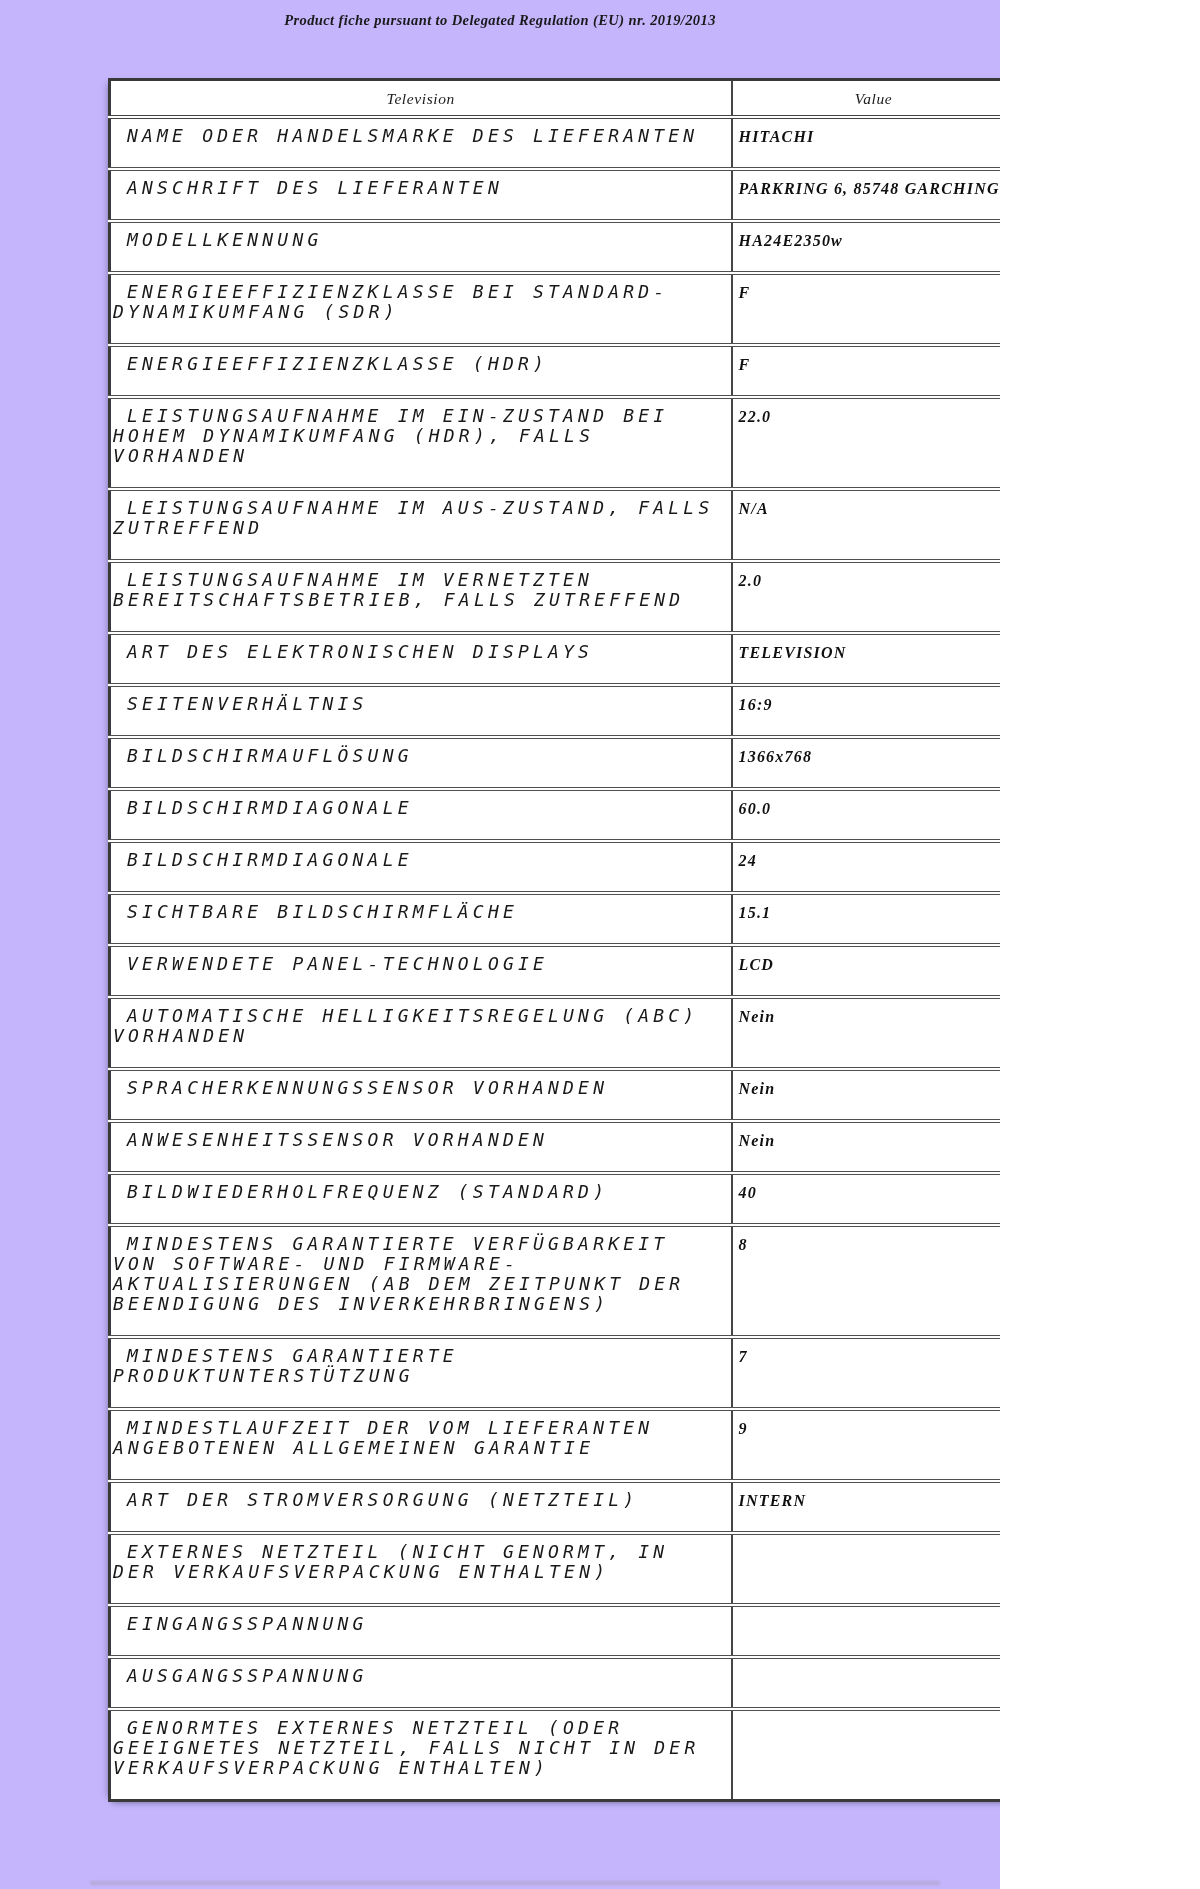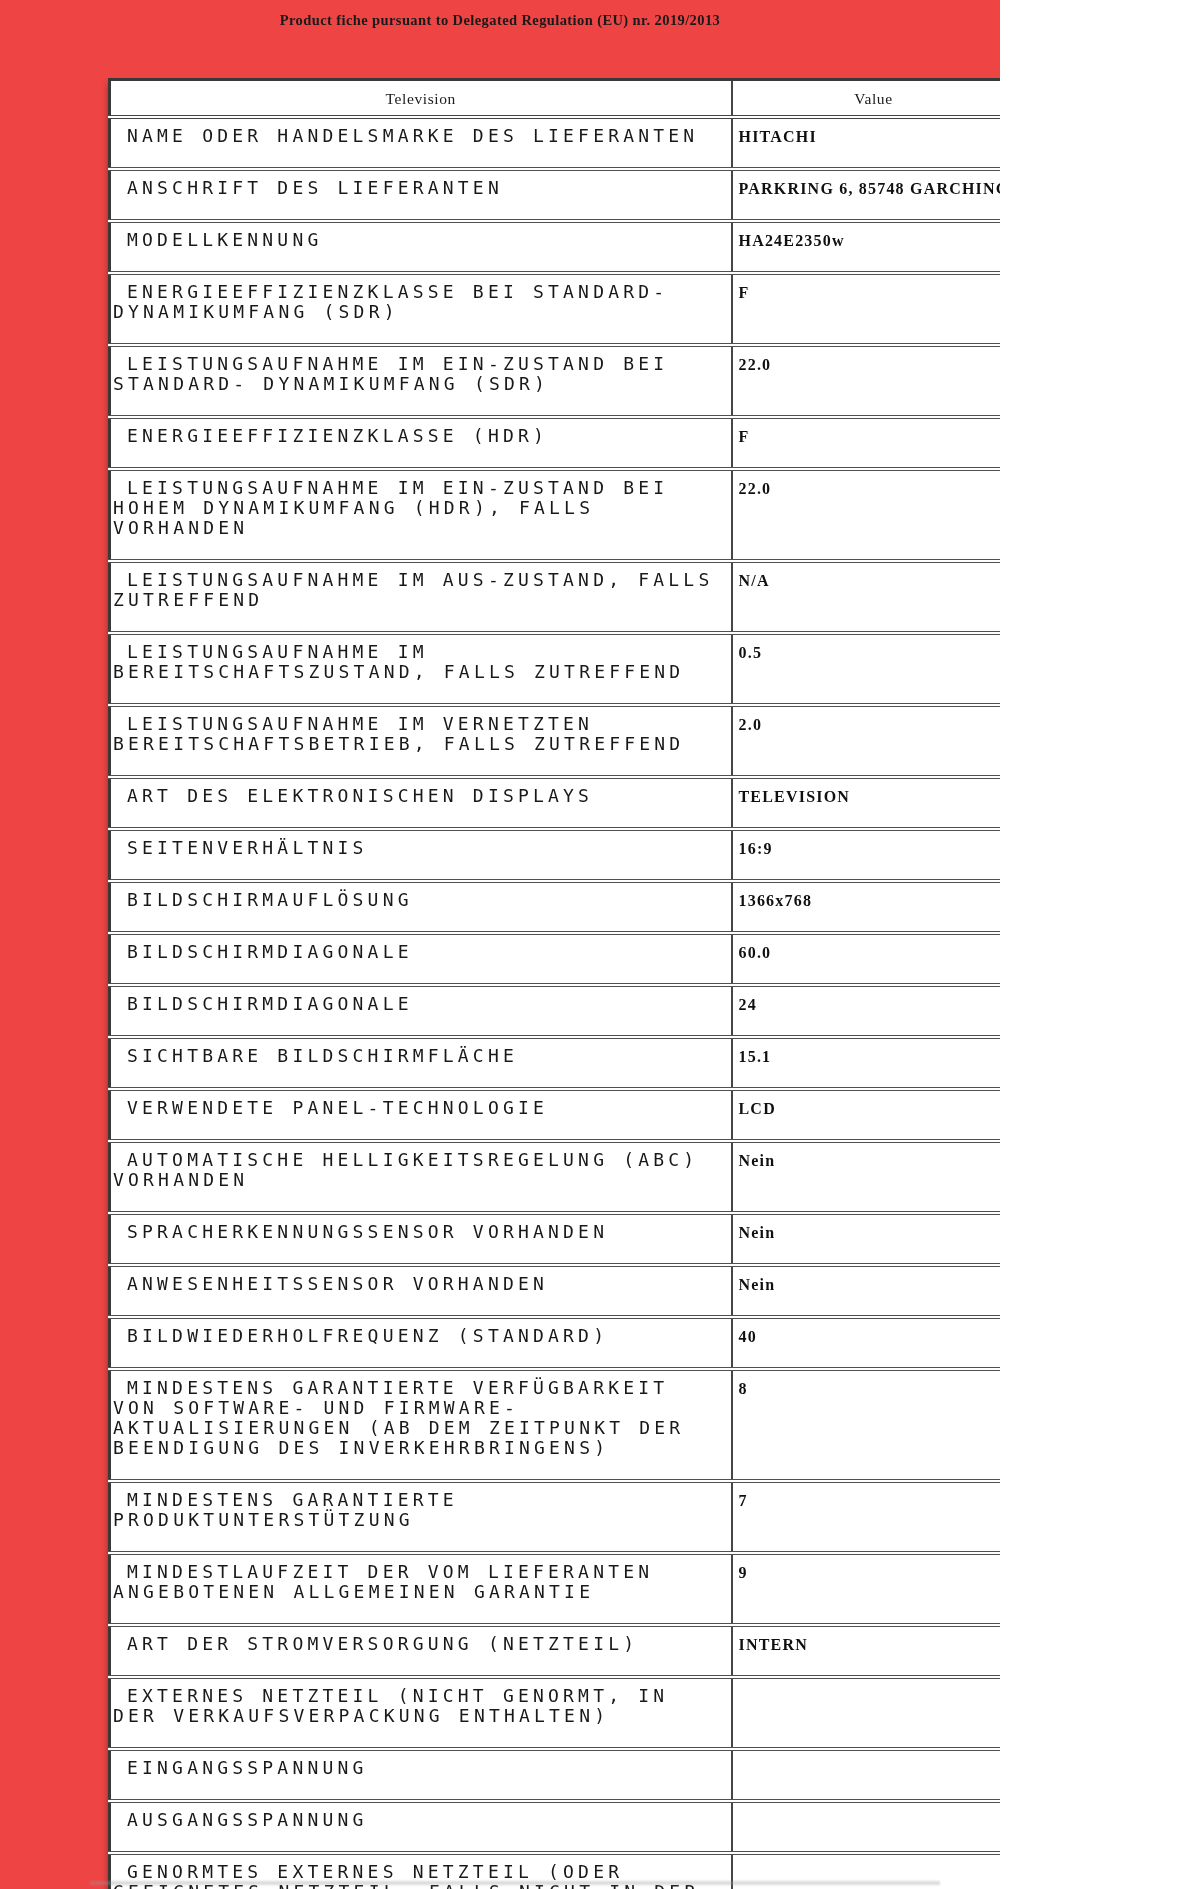--- a/index.html
+++ b/index.html
@@ -1,22 +1,23 @@
 <!DOCTYPE html>
 <html><head>
 <meta charset="utf-8">
 <style>
   html,body{margin:0;padding:0;background:#ffffff;}
   .canvas{
     position:relative;
     width:1000px;height:1889px;
-    background:#ef4444;
+    background:#c4b5fd;
     overflow:hidden;
     font-family:"Liberation Serif", serif;
     color:#161616;
+    font-style:italic;
   }
   .scan{ filter: blur(0.45px) contrast(1.02); }
   .doc-title{
     margin-top:12px;
     text-align:center;
     font-family:"Liberation Serif", serif;
     font-size:14.5px;
     font-weight:600;
     letter-spacing:0.4px;
     color:#1c1c1c;
@@ -126,42 +127,32 @@
             <td class="c-label">MODELLKENNUNG</td>
             <td class="c-value">HA24E2350w</td>
             <td class="c-units"></td>
           </tr>
           <tr>
             <td class="c-label">ENERGIEEFFIZIENZKLASSE BEI STANDARD-DYNAMIKUMFANG (SDR)</td>
             <td class="c-value">F</td>
             <td class="c-units"></td>
           </tr>
           <tr>
-            <td class="c-label">LEISTUNGSAUFNAHME IM EIN-ZUSTAND BEI STANDARD- DYNAMIKUMFANG (SDR)</td>
-            <td class="c-value">22.0</td>
-            <td class="c-units">W</td>
-          </tr>
-          <tr>
             <td class="c-label">ENERGIEEFFIZIENZKLASSE (HDR)</td>
             <td class="c-value">F</td>
             <td class="c-units"></td>
           </tr>
           <tr>
             <td class="c-label">LEISTUNGSAUFNAHME IM EIN-ZUSTAND BEI HOHEM DYNAMIKUMFANG (HDR), FALLS VORHANDEN</td>
             <td class="c-value">22.0</td>
             <td class="c-units">W</td>
           </tr>
           <tr>
             <td class="c-label">LEISTUNGSAUFNAHME IM AUS-ZUSTAND, FALLS ZUTREFFEND</td>
             <td class="c-value">N/A</td>
-            <td class="c-units">W</td>
-          </tr>
-          <tr>
-            <td class="c-label">LEISTUNGSAUFNAHME IM BEREITSCHAFTSZUSTAND, FALLS ZUTREFFEND</td>
-            <td class="c-value">0.5</td>
             <td class="c-units">W</td>
           </tr>
           <tr>
             <td class="c-label">LEISTUNGSAUFNAHME IM VERNETZTEN BEREITSCHAFTSBETRIEB, FALLS ZUTREFFEND</td>
             <td class="c-value">2.0</td>
             <td class="c-units">W</td>
           </tr>
           <tr>
             <td class="c-label">ART DES ELEKTRONISCHEN DISPLAYS</td>
             <td class="c-value">TELEVISION</td>

